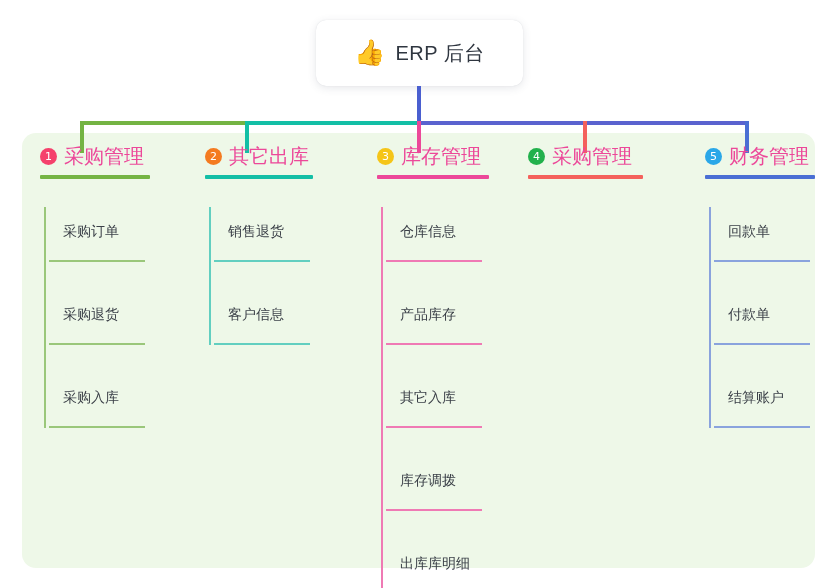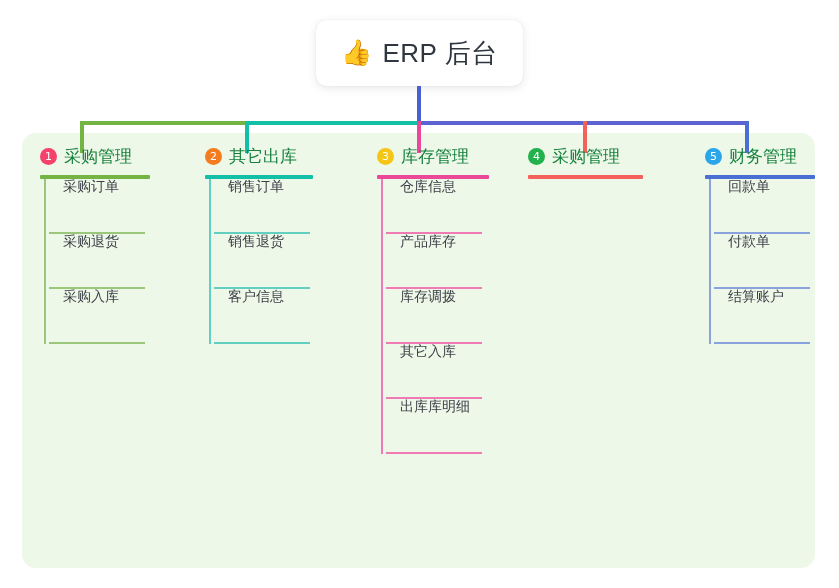--- a/index.html
+++ b/index.html
@@ -32,21 +32,21 @@
     gap: 10px;
     box-sizing: border-box;
   }
   #root-card .thumb {
     font-size: 25px;
     line-height: 1;
     display: inline-block;
     transform: translateY(-1px);
   }
   #root-card .root-text {
-    font-size: 26px;
+    font-size: 20px;
     color: #2f3640;
     letter-spacing: 0.5px;
     white-space: nowrap;
   }
 
   
   .line {
     position: absolute;
   }
 
@@ -105,22 +105,22 @@
     height: 17px;
     border-radius: 50%;
     color: #ffffff;
     font-size: 11px;
     line-height: 17px;
     text-align: center;
     flex: 0 0 auto;
     font-family: "DejaVu Sans", sans-serif;
   }
   .col-title {
-    font-size: 17px;
-    color: #15803d;
+    font-size: 20px;
+    color: #ec4899;
   }
   .col-rule {
     height: 4px;
     margin-top: 7px;
     border-radius: 1px;
   }
   #col-1 .col-rule { width: 110px; }
   #col-2 .col-rule { width: 108px; }
   #col-3 .col-rule { width: 112px; }
   #col-4 .col-rule { width: 115px; }
@@ -138,22 +138,23 @@
     top: 0;
     bottom: 0;
     width: 2px;
   }
   .leaf {
     position: relative;
     height: 55px;
     box-sizing: border-box;
     padding-left: 14px;
     display: flex;
-    align-items: flex-start;
+    align-items: center;
     padding-bottom: 5px;
+    margin-top: 28px;
   }
   .leaf-text {
     font-size: 14px;
     color: #3a3f47;
     white-space: nowrap;
     line-height: 1.1;
   }
   .leaf-rule {
     position: absolute;
     left: 0;
@@ -207,24 +208,20 @@
 </div>
 
 <div class="column" id="col-2">
   <div class="col-header">
     <span class="badge" style="background: rgb(244, 123, 32);">2</span>
     <span class="col-title">其它出库</span>
   </div>
   <div class="col-rule" style="background: rgb(19, 191, 166);"></div>
   <div class="leaf-stack">
     <div class="spine" style="background: rgb(98, 207, 192);"></div>
-  <div class="leaf">
-        <span class="leaf-text">销售订单</span>
-        <div class="leaf-rule" style="background: rgb(98, 207, 192);"></div>
-      </div>
       <div class="leaf">
         <span class="leaf-text">销售退货</span>
         <div class="leaf-rule" style="background: rgb(98, 207, 192);"></div>
       </div>
       <div class="leaf">
         <span class="leaf-text">客户信息</span>
         <div class="leaf-rule" style="background: rgb(98, 207, 192);"></div>
       </div>
     </div>
 </div>
@@ -239,25 +236,25 @@
     <div class="spine" style="background: rgb(239, 122, 180);"></div>
   <div class="leaf">
         <span class="leaf-text">仓库信息</span>
         <div class="leaf-rule" style="background: rgb(239, 122, 180);"></div>
       </div>
       <div class="leaf">
         <span class="leaf-text">产品库存</span>
         <div class="leaf-rule" style="background: rgb(239, 122, 180);"></div>
       </div>
       <div class="leaf">
+        <span class="leaf-text">其它入库</span>
+        <div class="leaf-rule" style="background: rgb(239, 122, 180);"></div>
+      </div>
+      <div class="leaf">
         <span class="leaf-text">库存调拨</span>
-        <div class="leaf-rule" style="background: rgb(239, 122, 180);"></div>
-      </div>
-      <div class="leaf">
-        <span class="leaf-text">其它入库</span>
         <div class="leaf-rule" style="background: rgb(239, 122, 180);"></div>
       </div>
       <div class="leaf">
         <span class="leaf-text">出库库明细</span>
         <div class="leaf-rule" style="background: rgb(239, 122, 180);"></div>
       </div>
     </div>
 </div>
 
 <div class="column" id="col-4">

